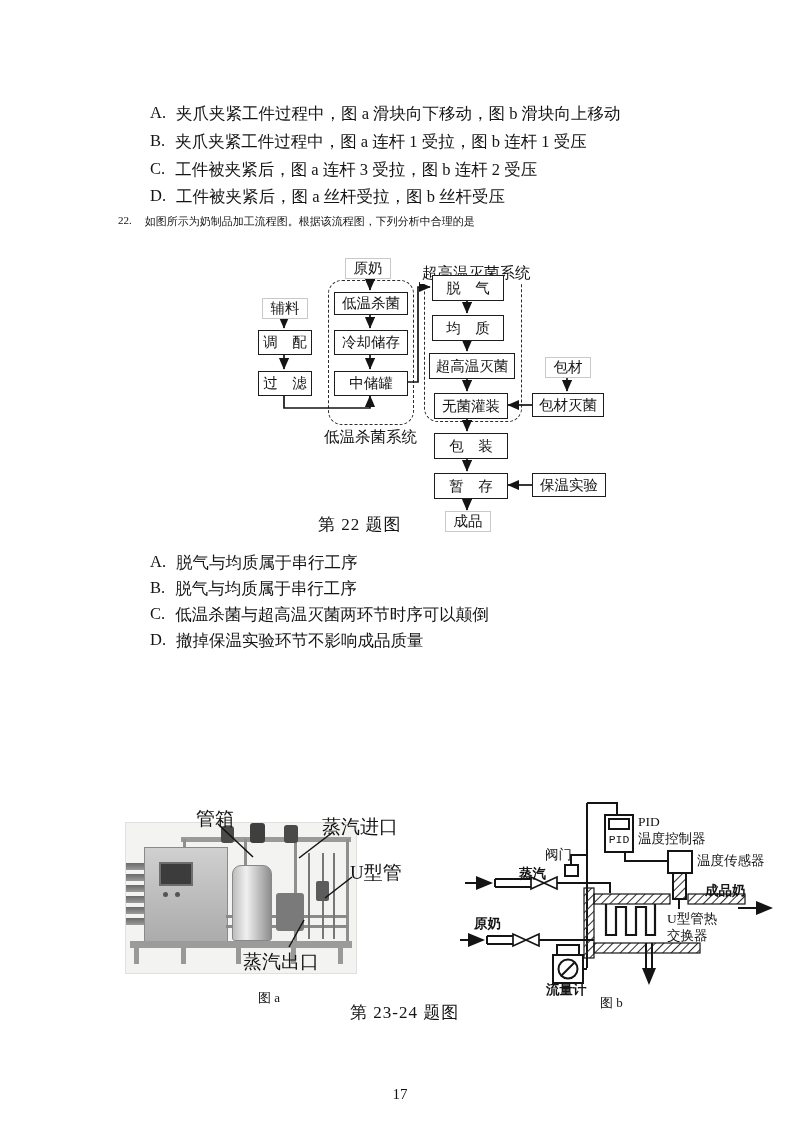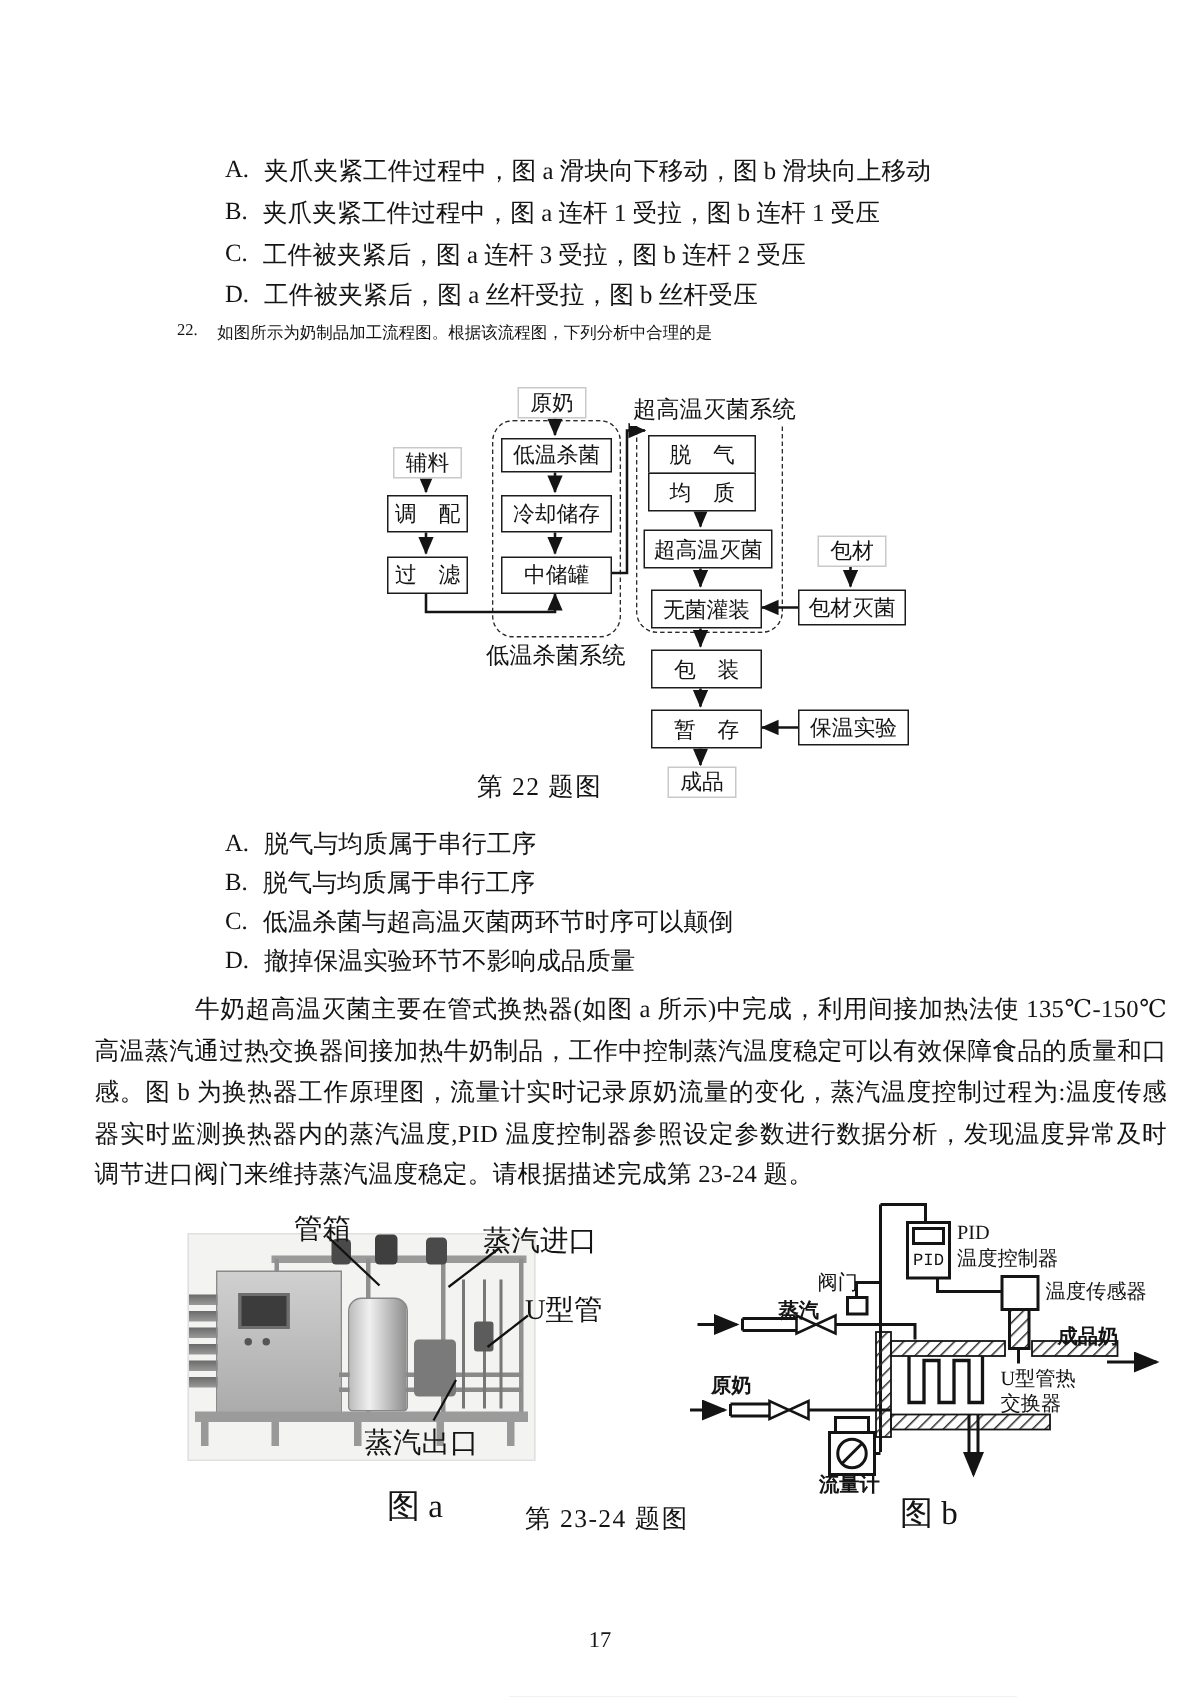--- a/index.html
+++ b/index.html
@@ -21,21 +21,21 @@
     display:flex;align-items:center;justify-content:center;font-size:14.5px;white-space:nowrap;
   }
   .fc-term{
     position:absolute;border:1px solid #c9c9c9;background:#fff;z-index:3;
     display:flex;align-items:center;justify-content:center;font-size:14.5px;white-space:nowrap;
   }
   .fc-sys{
     position:absolute;border:1.6px dashed #2b2b2b;border-radius:14px;background:transparent;z-index:1;
   }
   .fc-syslabel{position:absolute;z-index:3;font-size:15.5px;white-space:nowrap;background:#fff;padding:0 2px;}
-  .fig-caption{position:absolute;font-size:22px;white-space:nowrap;}
+  .fig-caption{position:absolute;font-size:13px;white-space:nowrap;}
   .big-caption{position:absolute;font-size:17px;white-space:nowrap;letter-spacing:1px;}
   .fb-label{position:absolute;font-size:13.5px;white-space:nowrap;z-index:4;line-height:16px;}
   .fa-label{position:absolute;font-size:19px;white-space:nowrap;z-index:4;}
   svg{display:block;}
   
   .photo{position:absolute;left:10px;top:22px;width:230px;height:150px;background:#f3f3f1;border:1px solid #e0e0de;z-index:1;}
   .ph{position:absolute;}
   .pagenum{position:absolute;left:0;top:1086px;width:100%;text-align:center;font-size:15px;}
 </style>
 </head>
@@ -100,21 +100,21 @@
   <div class="fc-term" style="left:262px;top:298px;width:44px;height:19px;">辅料</div>
   <div class="fc-term" style="left:345px;top:258px;width:44px;height:19px;">原奶</div>
   <div class="fc-term" style="left:545px;top:357px;width:44px;height:19px;">包材</div>
   <div class="fc-term" style="left:445px;top:511px;width:44px;height:19px;">成品</div>
 
   <div class="fc-box" style="left:258px;top:330px;width:52px;height:23px;">调　配</div>
   <div class="fc-box" style="left:258px;top:371px;width:52px;height:23px;">过　滤</div>
   <div class="fc-box" style="left:334px;top:292px;width:72px;height:21px;">低温杀菌</div>
   <div class="fc-box" style="left:334px;top:330px;width:72px;height:23px;">冷却储存</div>
   <div class="fc-box" style="left:334px;top:371px;width:72px;height:23px;">中储罐</div>
-  <div class="fc-box" style="left:432px;top:290px;width:70px;height:24px;">脱　气</div>
+  <div class="fc-box" style="left:432px;top:275px;width:70px;height:24px;">脱　气</div>
   <div class="fc-box" style="left:432px;top:315px;width:70px;height:24px;">均　质</div>
   <div class="fc-box" style="left:429px;top:353px;width:84px;height:24px;">超高温灭菌</div>
   <div class="fc-box" style="left:434px;top:393px;width:72px;height:24px;">无菌灌装</div>
   <div class="fc-box" style="left:532px;top:393px;width:70px;height:22px;">包材灭菌</div>
   <div class="fc-box" style="left:434px;top:433px;width:72px;height:24px;">包　装</div>
   <div class="fc-box" style="left:434px;top:473px;width:72px;height:24px;">暂　存</div>
   <div class="fc-box" style="left:532px;top:473px;width:72px;height:22px;">保温实验</div>
 
   <div class="big-caption" style="left:318px;top:513px;">第 22 题图</div>
 
@@ -128,21 +128,20 @@
   </div>
   <div class="opt-row" style="top:604px;">
     <span class="opt-label">C.</span>
     <span>低温杀菌与超高温灭菌两环节时序可以颠倒</span>
   </div>
   <div class="opt-row" style="top:630px;">
     <span class="opt-label">D.</span>
     <span>撤掉保温实验环节不影响成品质量</span>
   </div>
 
-  <div class="passage">牛奶超高温灭菌主要在管式换热器(如图 a 所示)中完成，利用间接加热法使 135℃-150℃高温蒸汽通过热交换器间接加热牛奶制品，工作中控制蒸汽温度稳定可以有效保障食品的质量和口感。图 b 为换热器工作原理图，流量计实时记录原奶流量的变化，蒸汽温度控制过程为:温度传感器实时监测换热器内的蒸汽温度,PID 温度控制器参照设定参数进行数据分析，发现温度异常及时调节进口阀门来维持蒸汽温度稳定。请根据描述完成第 23-24 题。</div>
 
   <div class="abs" style="left:115px;top:800px;width:300px;height:205px;">
     <div class="photo">
       <div class="ph" style="left:55px;top:14px;width:170px;height:5px;background:#9a9a9a;"></div>
       <div class="ph" style="left:57px;top:16px;width:3px;height:104px;background:#8f8f8f;"></div>
       <div class="ph" style="left:118px;top:16px;width:3px;height:104px;background:#8f8f8f;"></div>
       <div class="ph" style="left:168px;top:16px;width:3px;height:104px;background:#8f8f8f;"></div>
       <div class="ph" style="left:220px;top:16px;width:3px;height:104px;background:#8f8f8f;"></div>
       <div class="ph" style="left:95px;top:3px;width:13px;height:17px;background:#4a4a4a;border-radius:3px;"></div>
       <div class="ph" style="left:124px;top:0px;width:15px;height:20px;background:#3f3f3f;border-radius:3px;"></div>

